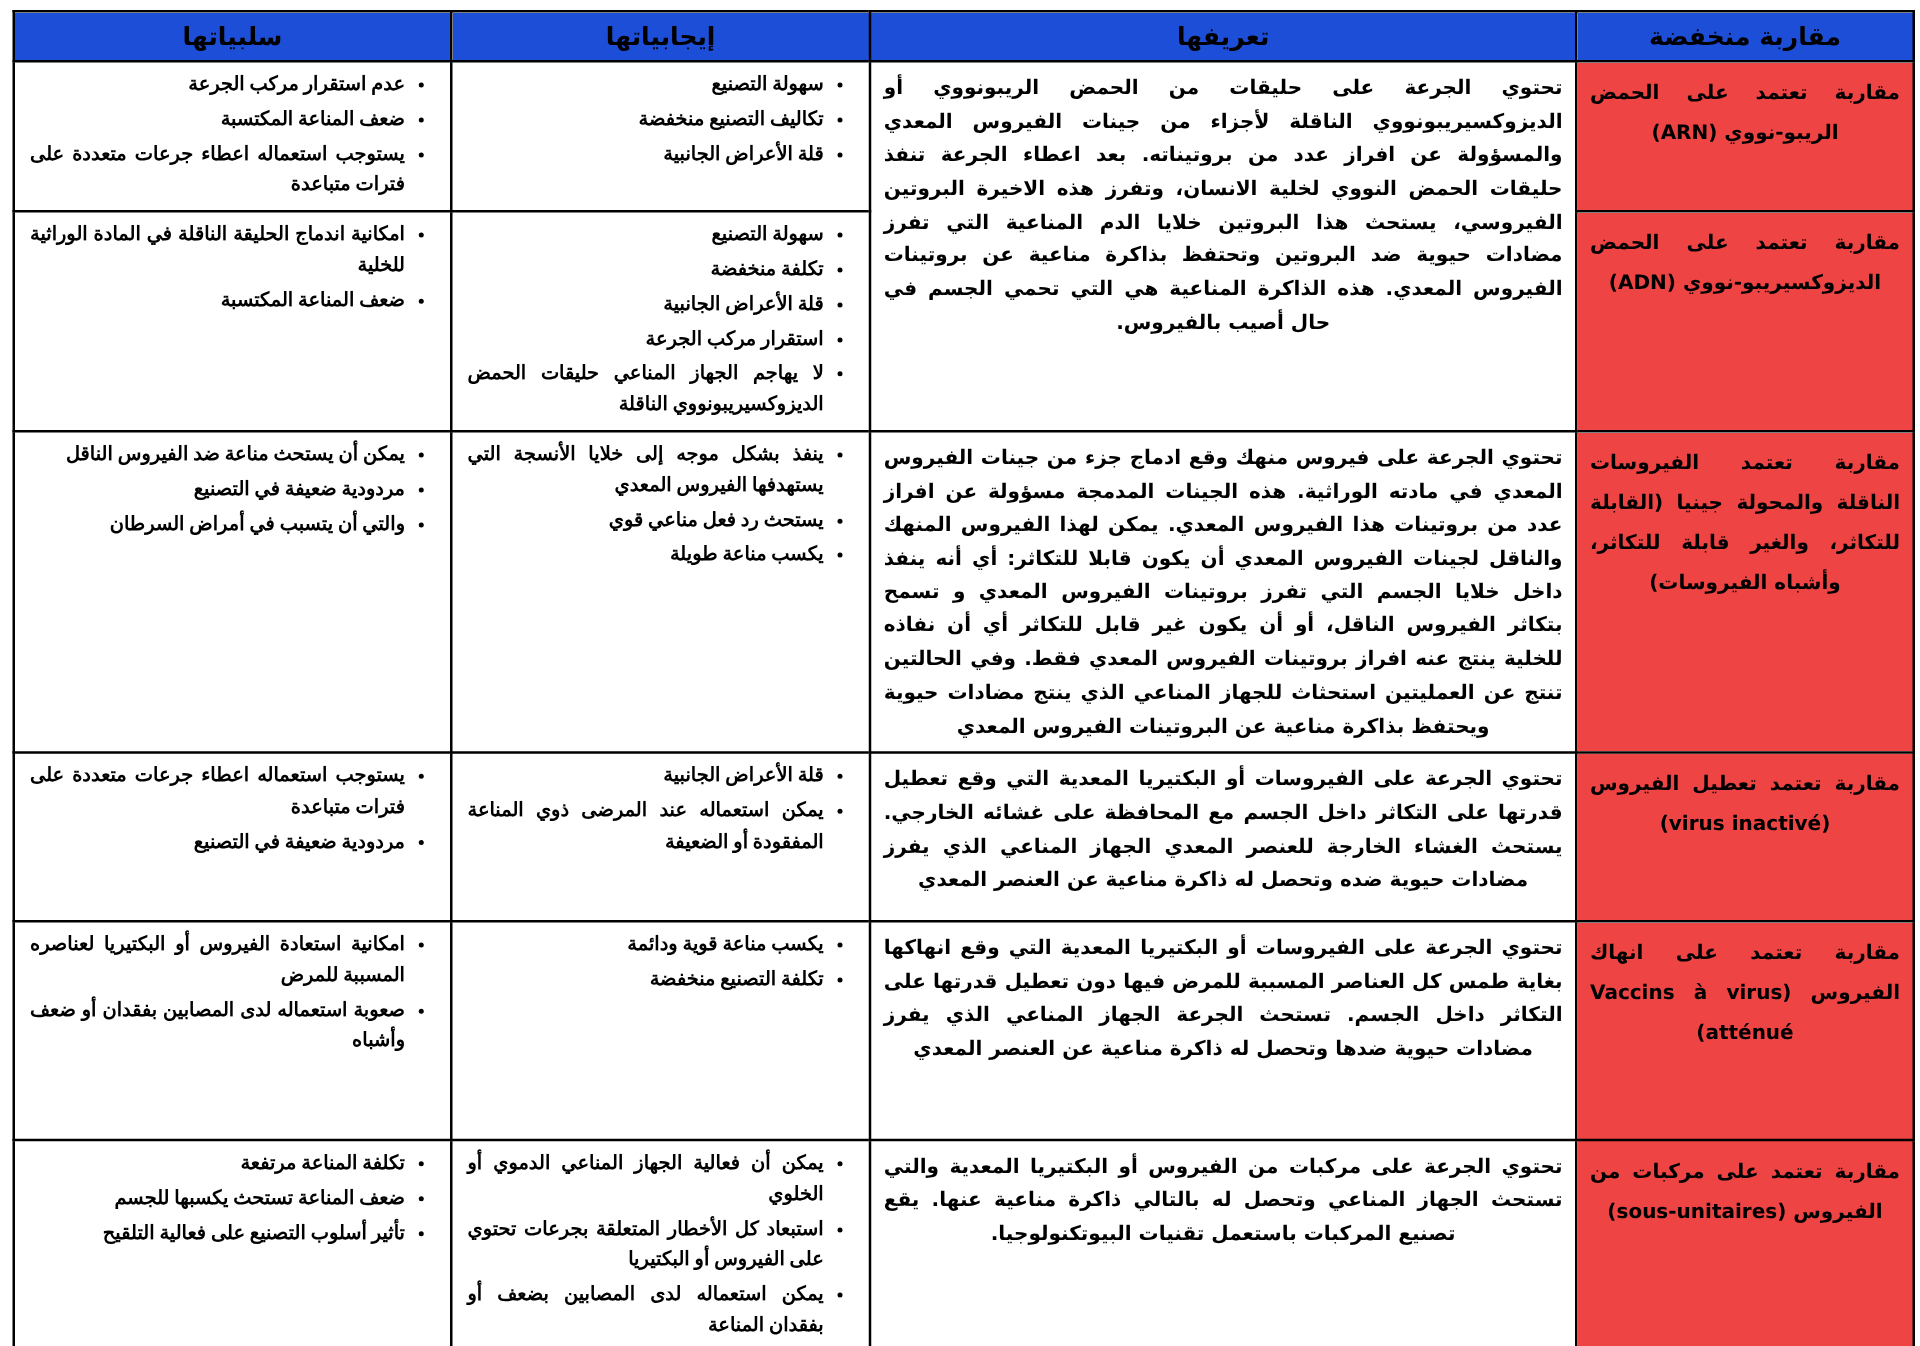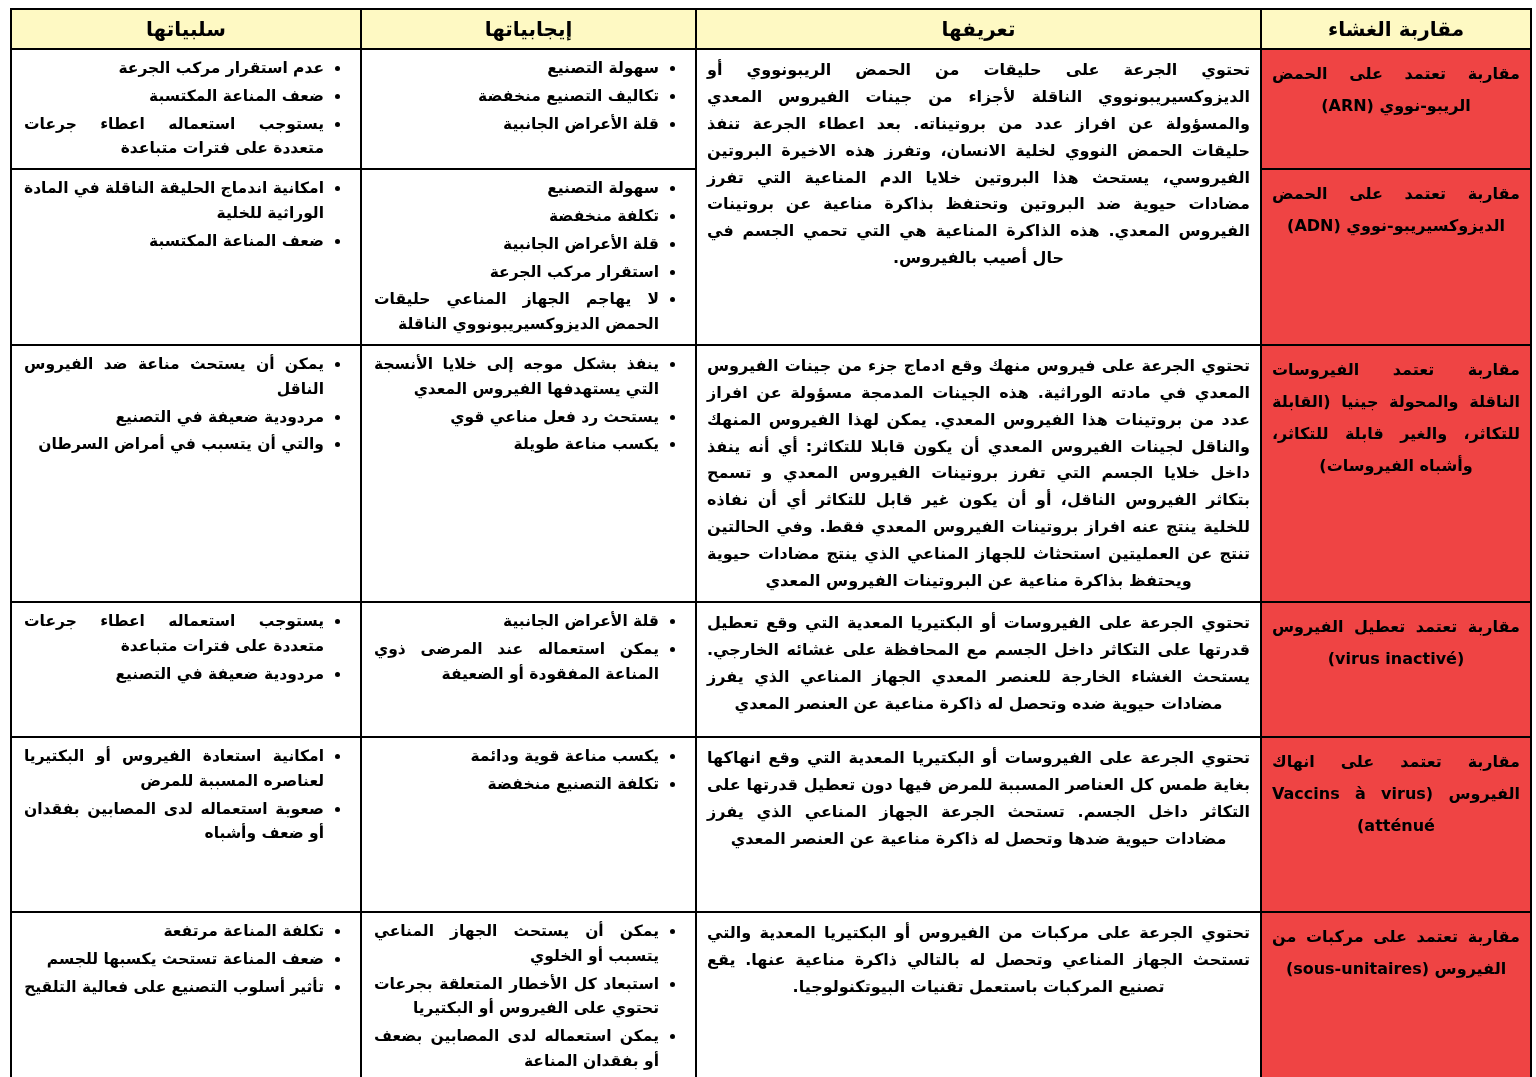--- a/index.html
+++ b/index.html
@@ -27,21 +27,21 @@
 
   tr.r-head{height:40px;}
   tr.r1{height:116px;}
   tr.r2{height:169px;}
   tr.r3{height:257px;}
   tr.r4{height:135px;}
   tr.r5{height:175px;}
   tr.r6{height:170px;}
 
   th{
-    background:#fef9c3;
+    background:#1d4ed8;
     font-size:20px;
     text-align:center;
     vertical-align:middle !important;
     padding:4px !important;
   }
   td.approach{
     background:#ef4444;
     font-size:16px;
     line-height:2.0;
     text-align:justify;
@@ -60,36 +60,37 @@
   td.lst ul{
     margin:0;
     padding:2px 30px 0 6px;
     list-style:disc outside;
   }
   td.lst li{
     font-size:15.5px;
     line-height:1.6;
     text-align:justify;
     margin-bottom:3px;
+    font-family:Liberation Serif, serif;
   }
 </style>
 </head>
 <body>
 
 <div class="page">
   <table class="vaccine-table">
     <colgroup>
       <col class="c-approach">
         <col class="c-def">
         <col class="c-pros">
         <col class="c-cons">
     </colgroup>
     <thead>
       <tr class="r-head">
-        <th>مقاربة الغشاء</th>
+        <th>مقاربة منخفضة</th>
         <th>تعريفها</th>
         <th>إيجابياتها</th>
         <th>سلبياتها</th>
       </tr>
     </thead>
     <tbody>
       <tr class="r1">
         <td class="approach">مقاربة تعتمد على الحمض الريبو-نووي (ARN)</td>
         <td class="def" rowspan="2">تحتوي الجرعة على حليقات من الحمض الريبونووي أو الديزوكسيريبونووي الناقلة لأجزاء من جينات الفيروس المعدي والمسؤولة عن افراز عدد من بروتيناته. بعد اعطاء الجرعة تنفذ حليقات الحمض النووي لخلية الانسان، وتفرز هذه الاخيرة البروتين الفيروسي، يستحث هذا البروتين خلايا الدم المناعية التي تفرز مضادات حيوية ضد البروتين وتحتفظ بذاكرة مناعية عن بروتينات الفيروس المعدي. هذه الذاكرة المناعية هي التي تحمي الجسم في حال أصيب بالفيروس.</td>
         <td class="lst">
@@ -173,21 +174,21 @@
             <li>امكانية استعادة الفيروس أو البكتيريا لعناصره المسببة للمرض</li>
             <li>صعوبة استعماله لدى المصابين بفقدان أو ضعف وأشباه</li>
           </ul>
         </td>
       </tr>
       <tr class="r6">
         <td class="approach">مقاربة تعتمد على مركبات من الفيروس (sous-unitaires)</td>
         <td class="def">تحتوي الجرعة على مركبات من الفيروس أو البكتيريا المعدية والتي تستحث الجهاز المناعي وتحصل له بالتالي ذاكرة مناعية عنها. يقع تصنيع المركبات باستعمل تقنيات البيوتكنولوجيا.</td>
         <td class="lst">
           <ul>
-            <li>يمكن أن يستحث الجهاز المناعي يتسبب أو الخلوي</li>
+            <li>يمكن أن فعالية الجهاز المناعي الدموي أو الخلوي</li>
             <li>استبعاد كل الأخطار المتعلقة بجرعات تحتوي على الفيروس أو البكتيريا</li>
             <li>يمكن استعماله لدى المصابين بضعف أو بفقدان المناعة</li>
           </ul>
         </td>
         <td class="lst">
           <ul>
             <li>تكلفة المناعة مرتفعة</li>
             <li>ضعف المناعة تستحث يكسبها للجسم</li>
             <li>تأثير أسلوب التصنيع على فعالية التلقيح</li>
           </ul>

